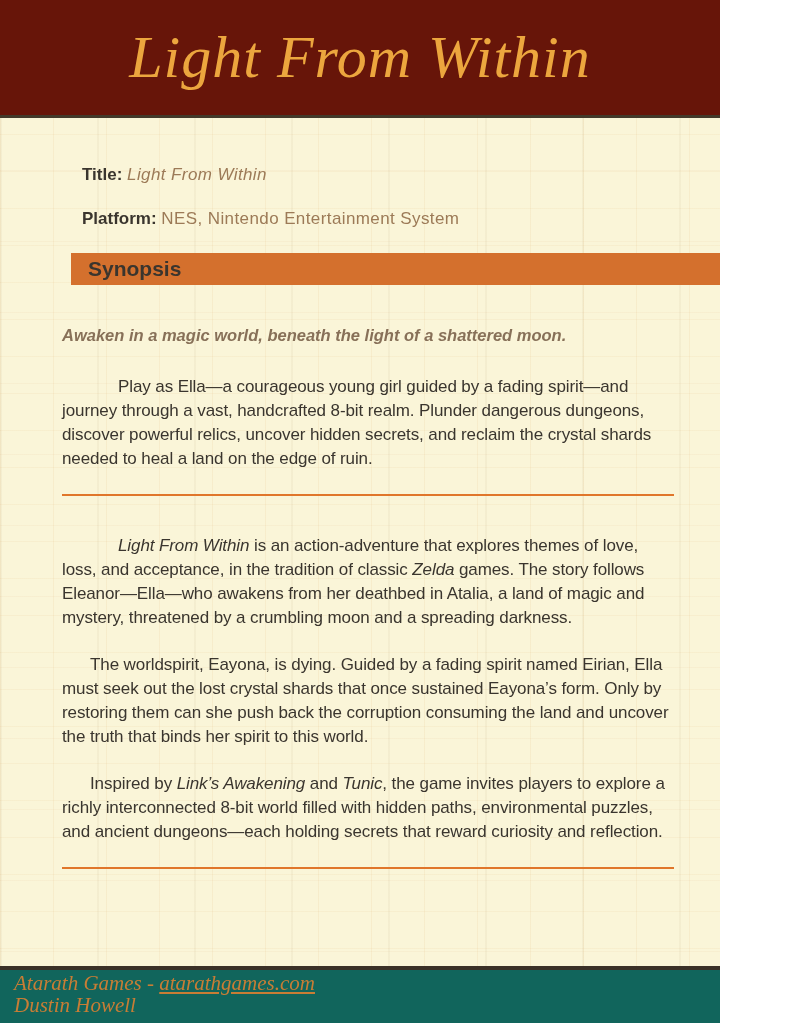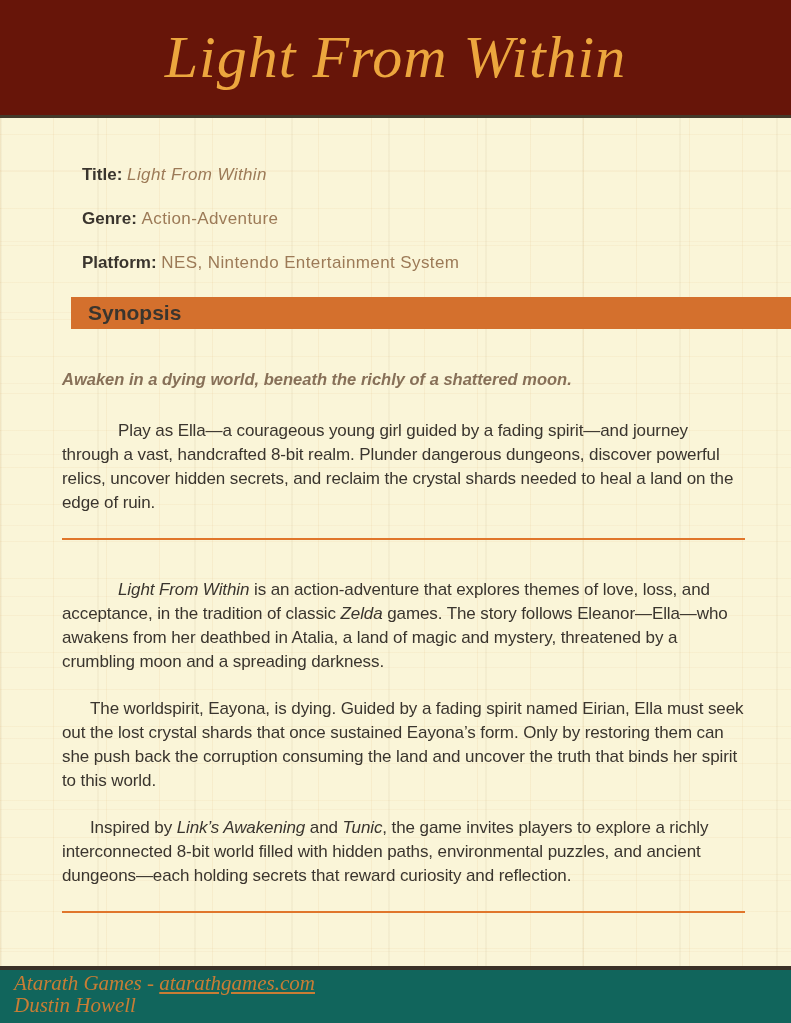--- a/index.html
+++ b/index.html
@@ -12,21 +12,21 @@
     --footer-teal:#11655c;
     --footer-border:#3a3127;
     --footer-text:#c87d35;
     --text-dark:#3a352e;
     --text-brown:#9c7a57;
     --tagline-brown:#877058;
   }
   html,body{margin:0;padding:0;}
   body{font-family:"Liberation Sans",sans-serif;}
   .page{
-    width:791px;height:1023px;
+    width:720px;height:1023px;
     display:flex;flex-direction:column;
     overflow:hidden;
     background-color:var(--page-bg);
     background-image:
       repeating-linear-gradient(90deg, rgba(214,150,74,0.09) 0 1px, transparent 1px 53px),
       repeating-linear-gradient(0deg, rgba(214,150,74,0.07) 0 1px, transparent 1px 37px),
       repeating-linear-gradient(90deg, rgba(130,95,45,0.05) 0 2px, transparent 2px 97px),
       repeating-linear-gradient(0deg, rgba(200,120,60,0.05) 0 1px, transparent 1px 71px);
   }
   header.banner{
@@ -108,34 +108,30 @@
   </header>
 
   <main class="doc-body">
 
     <div class="meta">
       <p class="meta-row">
         <span class="meta-label">Title:</span>
         <span class="meta-value italic">Light From Within</span>
       </p>
       <p class="meta-row">
-        <span class="meta-label">Genre:</span>
-        <span class="meta-value">Action-Adventure</span>
-      </p>
-      <p class="meta-row">
         <span class="meta-label">Platform:</span>
         <span class="meta-value">NES, Nintendo Entertainment System</span>
       </p>
     </div>
 
     <div class="section-bar">
       <h2 class="section-heading">Synopsis</h2>
     </div>
 
-    <p class="tagline">Awaken in a dying world, beneath the richly of a shattered moon.</p>
+    <p class="tagline">Awaken in a magic world, beneath the light of a shattered moon.</p>
 
     <div id="blocks-host">
         <p class="body-para indent-large"><span>Play as Ella—a courageous young girl guided by a fading spirit—and journey through a vast, handcrafted 8-bit realm. Plunder dangerous dungeons, discover powerful relics, uncover hidden secrets, and reclaim the crystal shards needed to heal a land on the edge of ruin.</span></p>
         <hr class="divider">
         <p class="body-para indent-large"><span class="it">Light From Within</span><span> is an action-adventure that explores themes of love, loss, and acceptance, in the tradition of classic </span><span class="it">Zelda</span><span> games. The story follows Eleanor—Ella—who awakens from her deathbed in Atalia, a land of magic and mystery, threatened by a crumbling moon and a spreading darkness.</span></p>
         <p class="body-para indent-small"><span>The worldspirit, Eayona, is dying. Guided by a fading spirit named Eirian, Ella must seek out the lost crystal shards that once sustained Eayona’s form. Only by restoring them can she push back the corruption consuming the land and uncover the truth that binds her spirit to this world.</span></p>
         <p class="body-para indent-small"><span>Inspired by </span><span class="it">Link’s Awakening</span><span> and </span><span class="it">Tunic</span><span>, the game invites players to explore a richly interconnected 8-bit world filled with hidden paths, environmental puzzles, and ancient dungeons—each holding secrets that reward curiosity and reflection.</span></p>
         <hr class="divider">
       </div>
 

